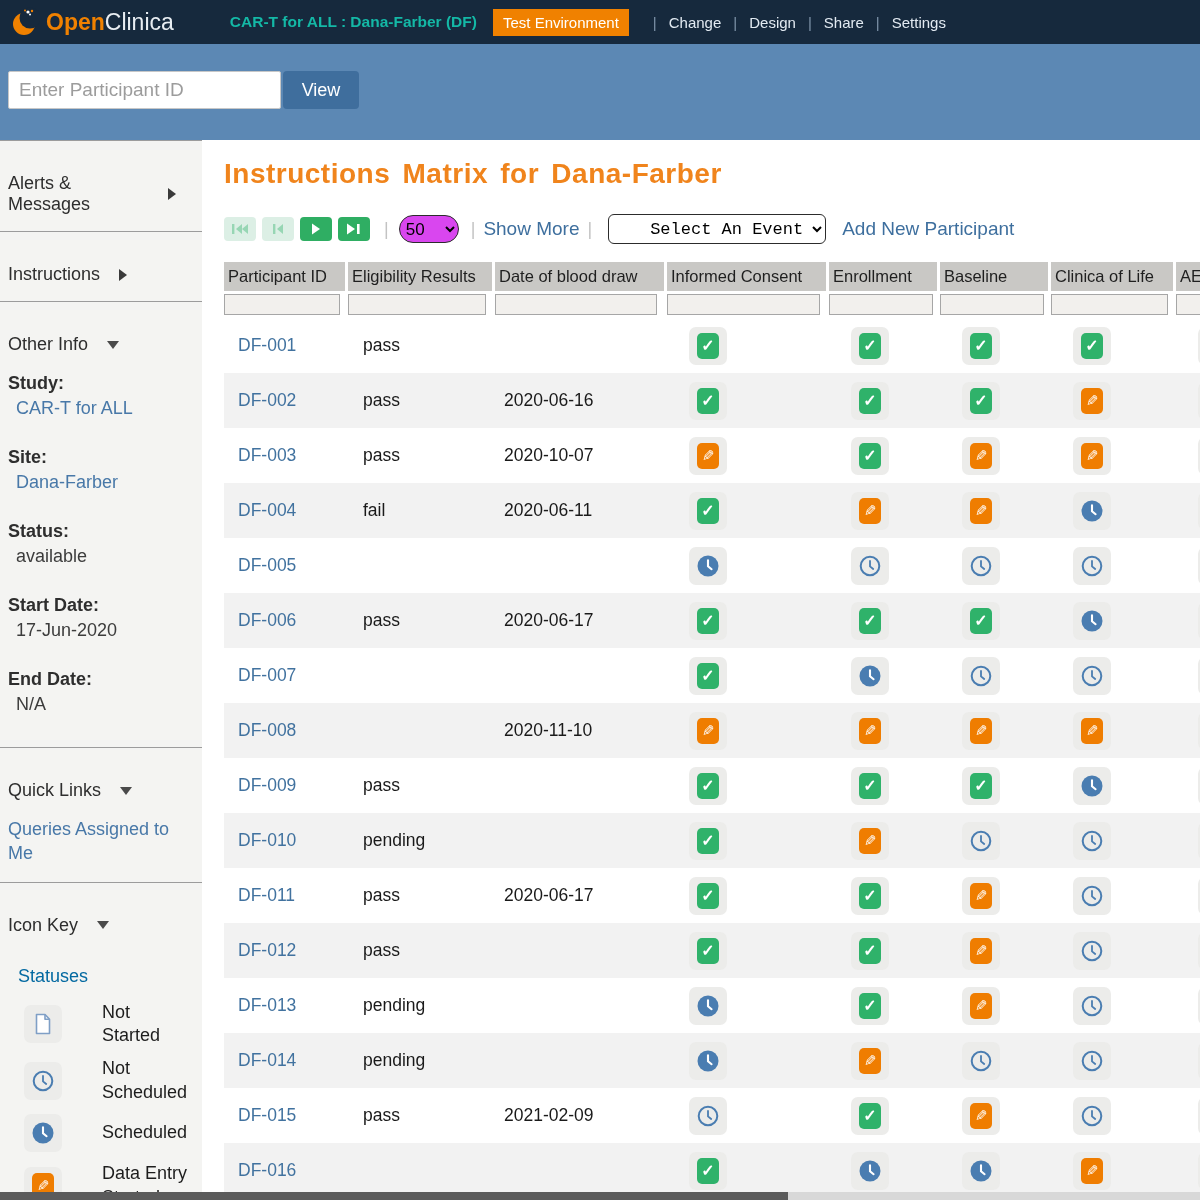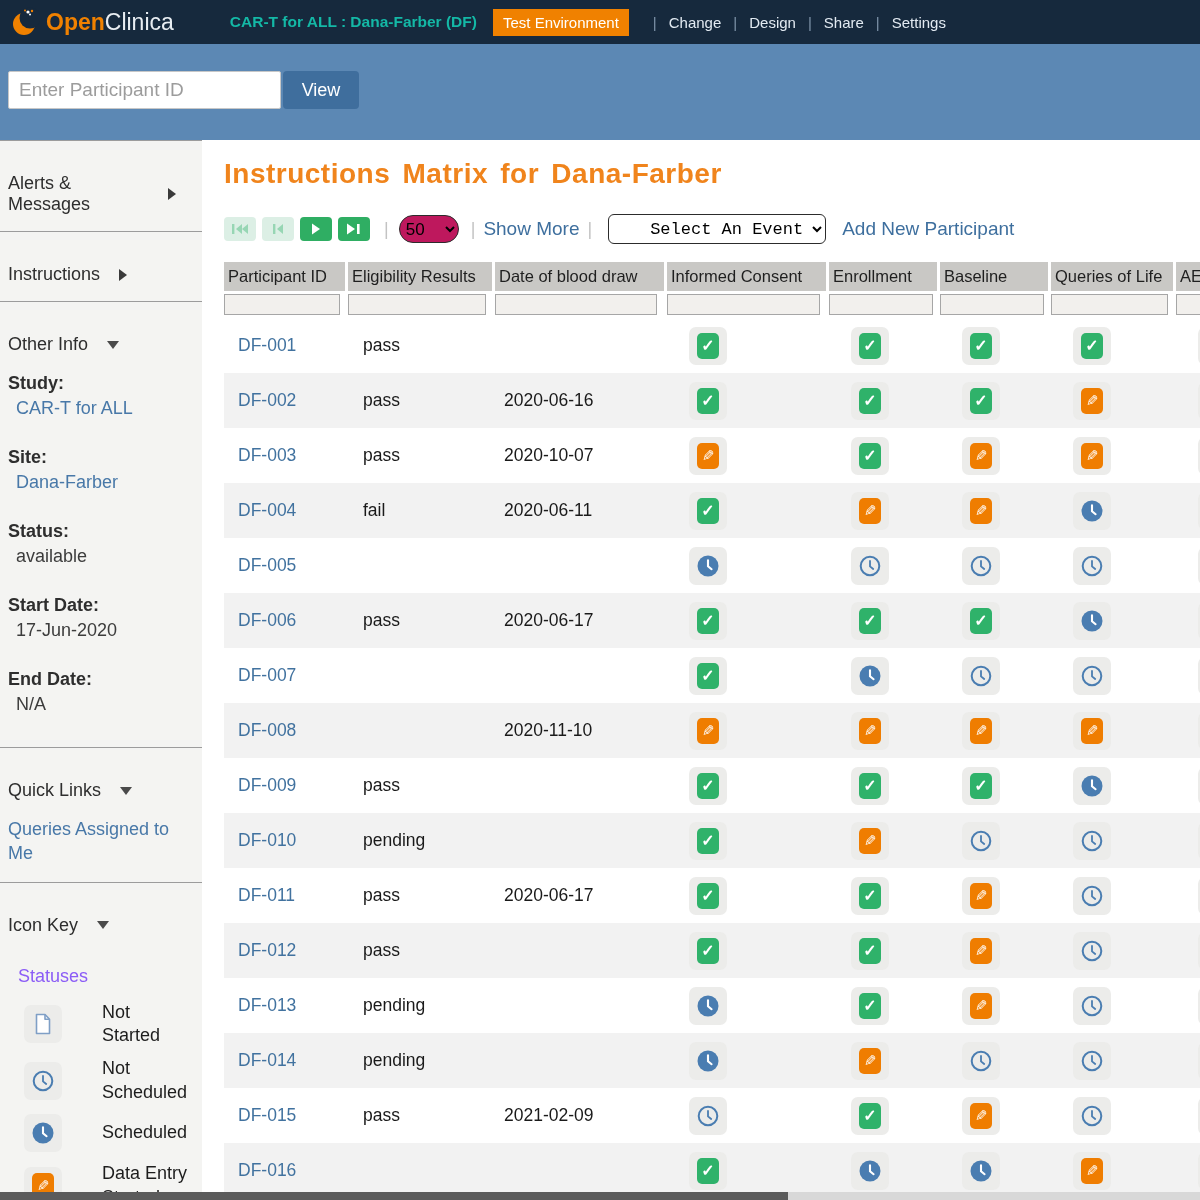--- a/index.html
+++ b/index.html
@@ -40,21 +40,21 @@
   .tri-right { width:0; height:0; border-left:8px solid #3a3a3a;
     border-top:6px solid transparent; border-bottom:6px solid transparent; }
   .tri-down { width:0; height:0; border-top:8px solid #4a4a4a;
     border-left:6px solid transparent; border-right:6px solid transparent; }
   .sb-block { padding:2px 8px 14px 8px; }
   .sb-label { font-weight:bold; color:#2e2e2e; margin-top:14px; }
   .sb-value { color:#3c3c3c; margin:4px 0 0 8px; }
   .sb-link { color:#4878a8; cursor:pointer; }
   .queries-link { display:block; padding:0 8px 16px 8px; color:#4878a8; font-size:18px;
     line-height:1.35; cursor:pointer; }
-  .statuses-label { padding:14px 0 4px 18px; color:#8b5cf6; }
+  .statuses-label { padding:14px 0 4px 18px; color:#0369a1; }
   .iconkey-item { display:flex; align-items:center; margin:10px 0 10px 24px; }
   .iconkey-item .ibox { flex:0 0 auto; }
   .iconkey-label { margin-left:40px; font-size:18px; color:#1d1d1d; line-height:1.3; width:90px; }
 
   
   .ibox { width:38px; height:38px; background:#ececea; border-radius:7px;
     display:flex; align-items:center; justify-content:center; }
   .chip { width:22px; height:26px; border-radius:5px; display:flex; align-items:center;
     justify-content:center; color:#fff; }
   .chip-green { background:#2fb26a; font-size:16px; font-weight:bold; }
@@ -69,21 +69,21 @@
     background:#fff; overflow:hidden; }
   .page-title { margin:18px 0 0 22px; font-size:28px; font-weight:bold; color:#f0841c;
     letter-spacing:0.5px; word-spacing:4px; }
   .toolbar { display:flex; align-items:center; margin:24px 0 0 22px; }
   .pgbtn { width:32px; height:24px; border:none; border-radius:4px; display:flex;
     align-items:center; justify-content:center; cursor:pointer; margin-right:6px; padding:0; }
   .pgbtn.disabled { background:#dcefe5; }
   .pgbtn.active { background:#2fae63; }
   .pgbtn svg { display:block; }
   .size-select { height:28px; width:60px; font-size:17px; border:1.5px solid #2c2c2c;
-    border-radius:14px; background:#be185d; margin:0 4px 0 2px; padding:0 2px;
+    border-radius:14px; background:#d946ef; margin:0 4px 0 2px; padding:0 2px;
     font-family:"Liberation Sans",sans-serif; }
   .tb-sep { color:#c3c3c3; margin:0 8px; font-size:18px; }
   .show-more { color:#3e6f9e; font-size:19px; cursor:pointer; white-space:nowrap; }
   .event-select { height:30px; width:218px; font-size:17px; border:1.5px solid #2c2c2c;
     border-radius:6px; background:#fff; margin-left:8px; padding:0 6px;
     font-family:Liberation Mono, monospace;text-align:right; }
   .add-new { color:#3e6f9e; font-size:19px; margin-left:16px; cursor:pointer; white-space:nowrap; }
 
   
   .table-wrap { margin:18px 0 0 22px; width:1092px; }
@@ -280,21 +280,21 @@
     </div>
 
     <div class="table-wrap">
       <div class="tgrid" id="thead-row">
           <div class="th">Participant ID</div>
           <div class="th">Eligibility Results</div>
           <div class="th">Date of blood draw</div>
           <div class="th">Informed Consent</div>
           <div class="th">Enrollment</div>
           <div class="th">Baseline</div>
-          <div class="th">Queries of Life</div>
+          <div class="th">Clinica of Life</div>
           <div class="th">AE</div>
         </div>
       <div class="tgrid" id="filter-row">
           <div class="filter-cell"><input type="text" style=""></div>
           <div class="filter-cell"><input type="text" style=""></div>
           <div class="filter-cell"><input type="text" style=""></div>
           <div class="filter-cell"><input type="text" style=""></div>
           <div class="filter-cell"><input type="text" style=""></div>
           <div class="filter-cell"><input type="text" style=""></div>
           <div class="filter-cell"><input type="text" style=""></div>

